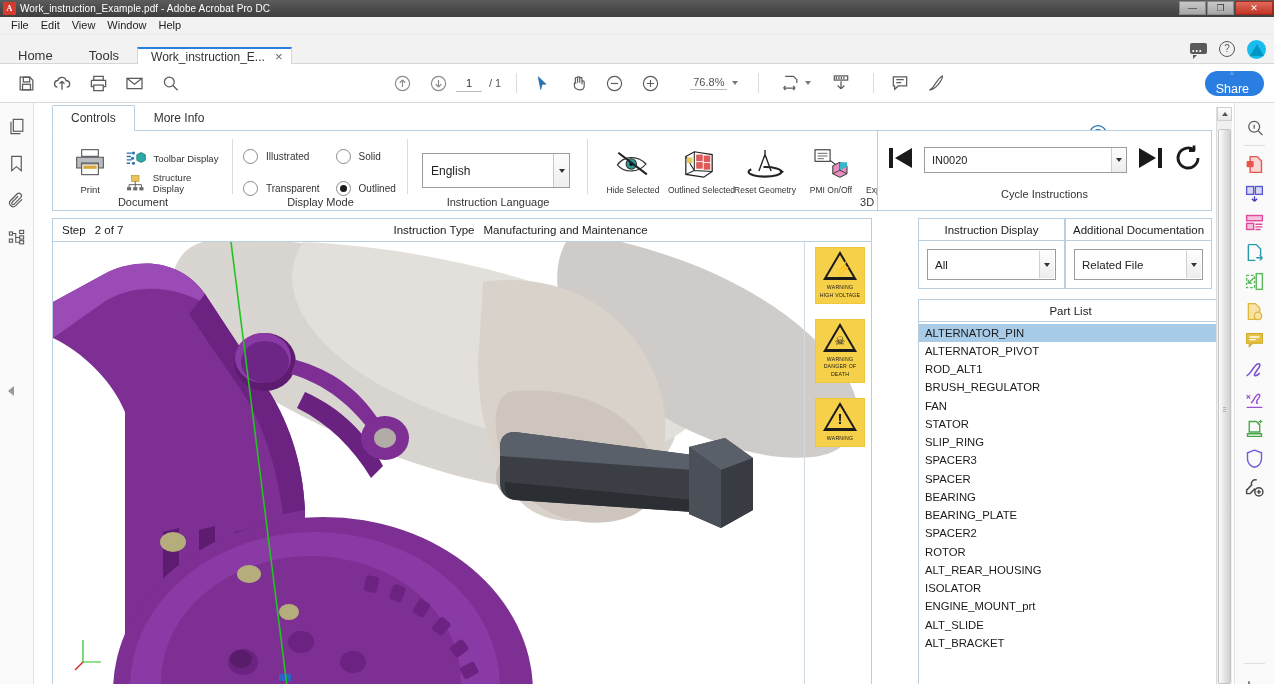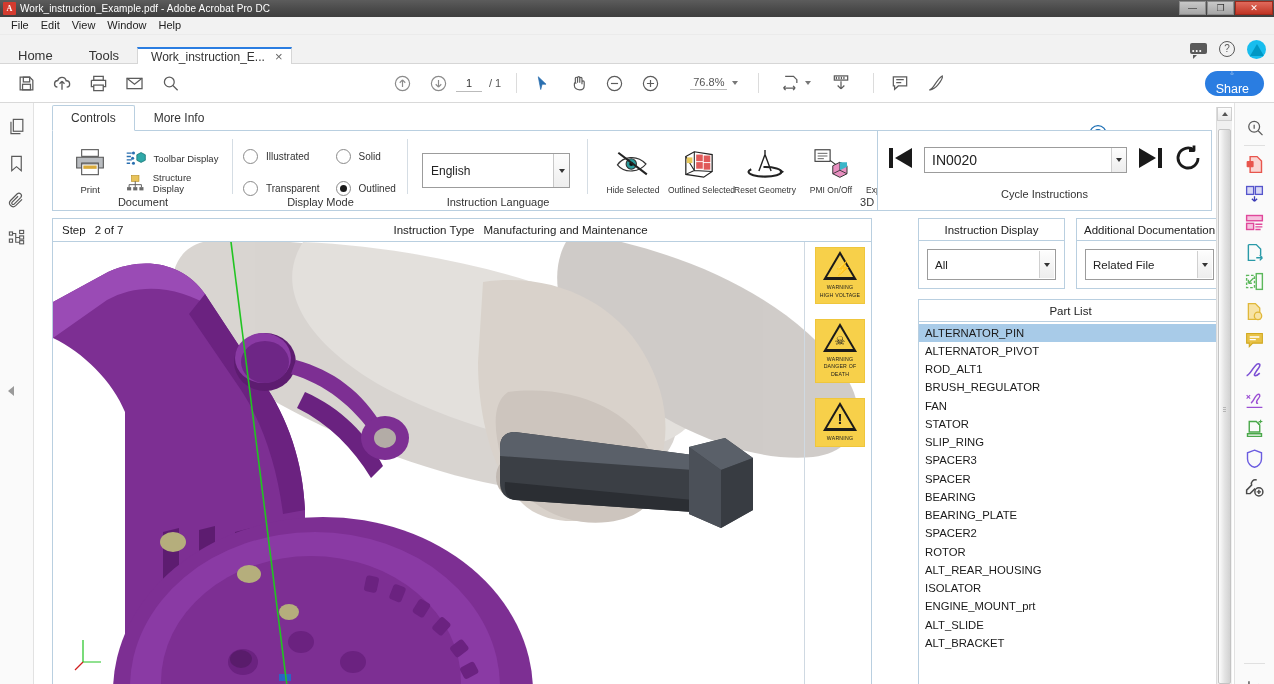--- a/index.html
+++ b/index.html
@@ -244,21 +244,21 @@
 
   
   #cyclebox {
     position:absolute; right: 22px; top: 27px; width: 335px; height: 81px;
     border:1px solid #b9cfe0; background:#fff;
   }
   #cyclebox .row { display:flex; align-items:center; height: 57px; padding: 0 8px; gap: 8px; }
   #cyclebox .lbl { text-align:center; font-size: 11px; color:#333; }
   #instrsel {
     flex:1; height: 26px; border:1px solid #9c9c9c; background:#fff;
-    position:relative; font-size:14px; color:#222;
+    position:relative; font-size:11px; color:#222;
     display:flex; align-items:center; padding-left:7px;
   }
 
   
   #pdfscroll {
     position:absolute; right: 2px; top: 4px; bottom: 0; width: 16px;
     background:#f0f0f0; border-left:1px solid #dcdcdc;
   }
   #pdfscroll .up {
     height:14px; background:linear-gradient(to bottom,#fdfdfd,#e8e8e8);
@@ -834,21 +834,21 @@
         <div class="warnsign">
           <div class="tri">
               <span class="glyph" style="font-weight:bold;font-size:15px;top:9px">!</span>
             </div>
           <div class="wtxt">WARNING</div>
         </div>
       </div>
     </div>
 
     <div id="rightpanels">
-      <div style="display:flex; gap:11px">
+      <div style="display:flex; ">
         <div class="pbox" style="width:147px">
           <div class="phead">Instruction Display</div>
           <div class="ddwrap">
             <div class="dd">
               <span>All</span>
               <span class="arrow">
                   <i></i>
                 </span>
             </div>
           </div>

